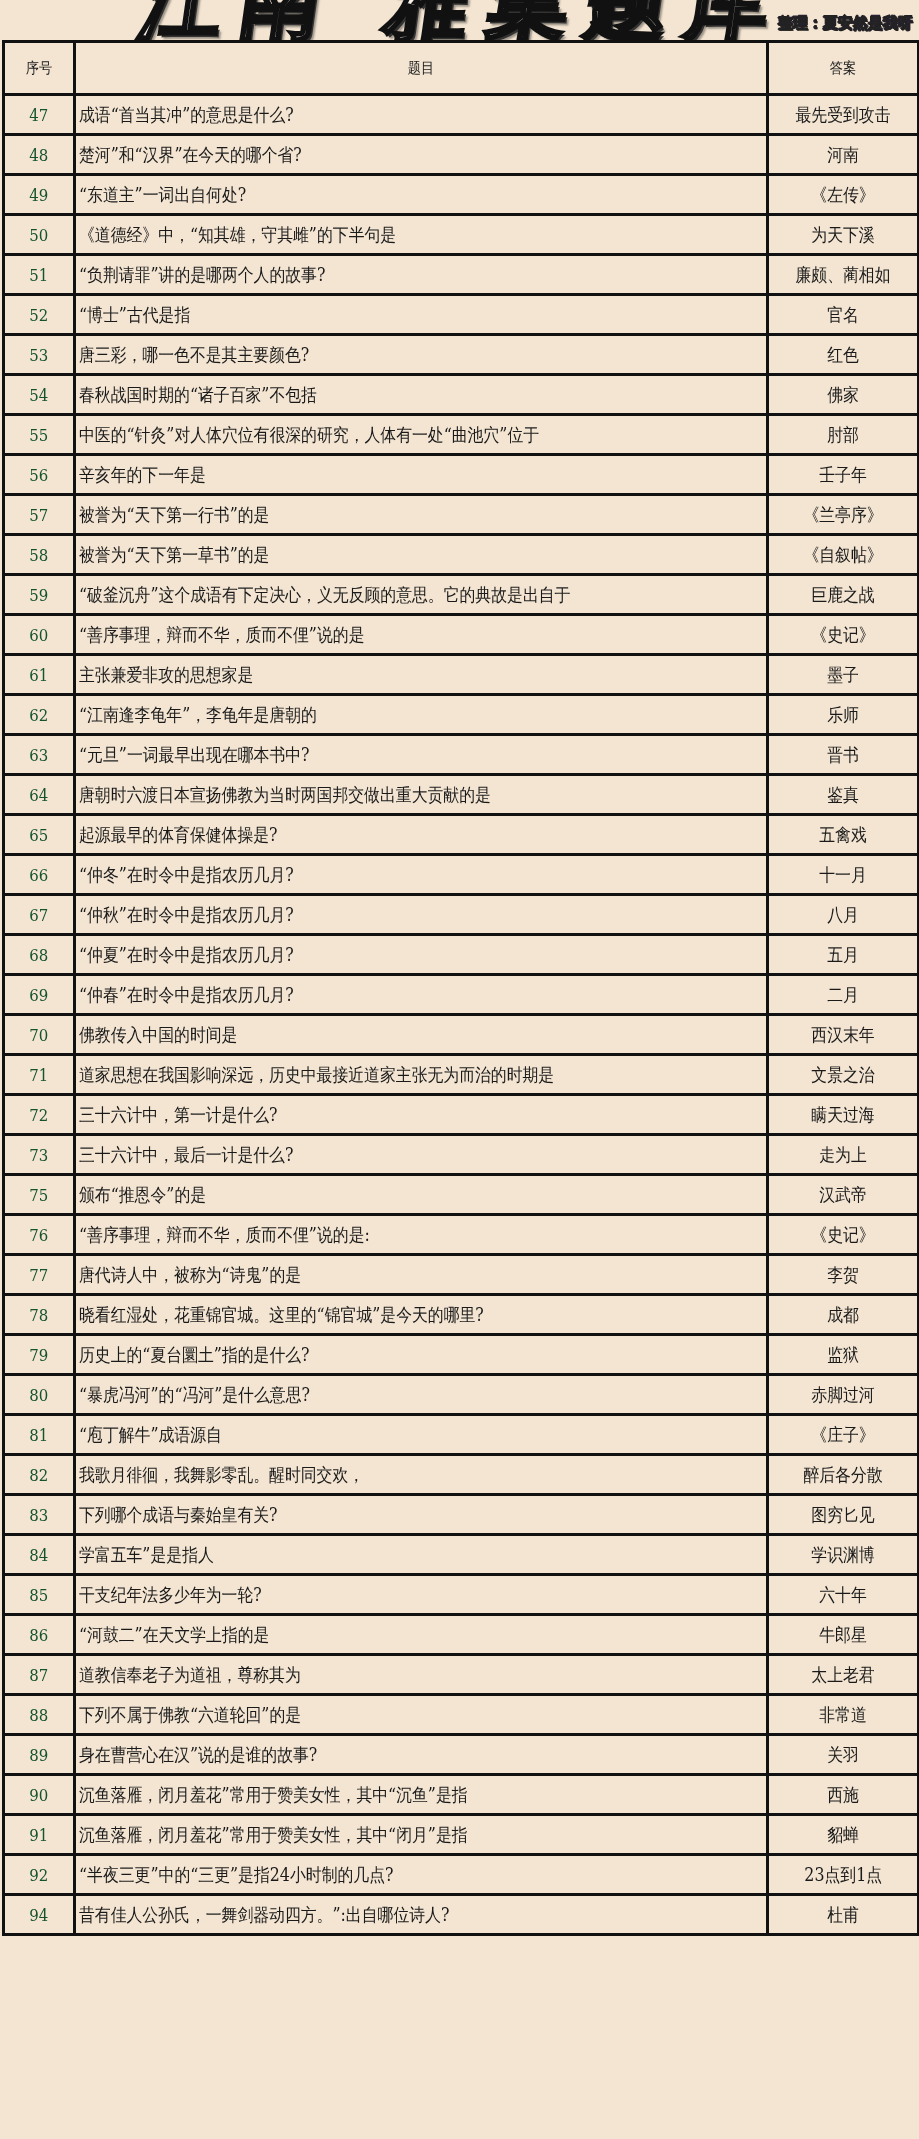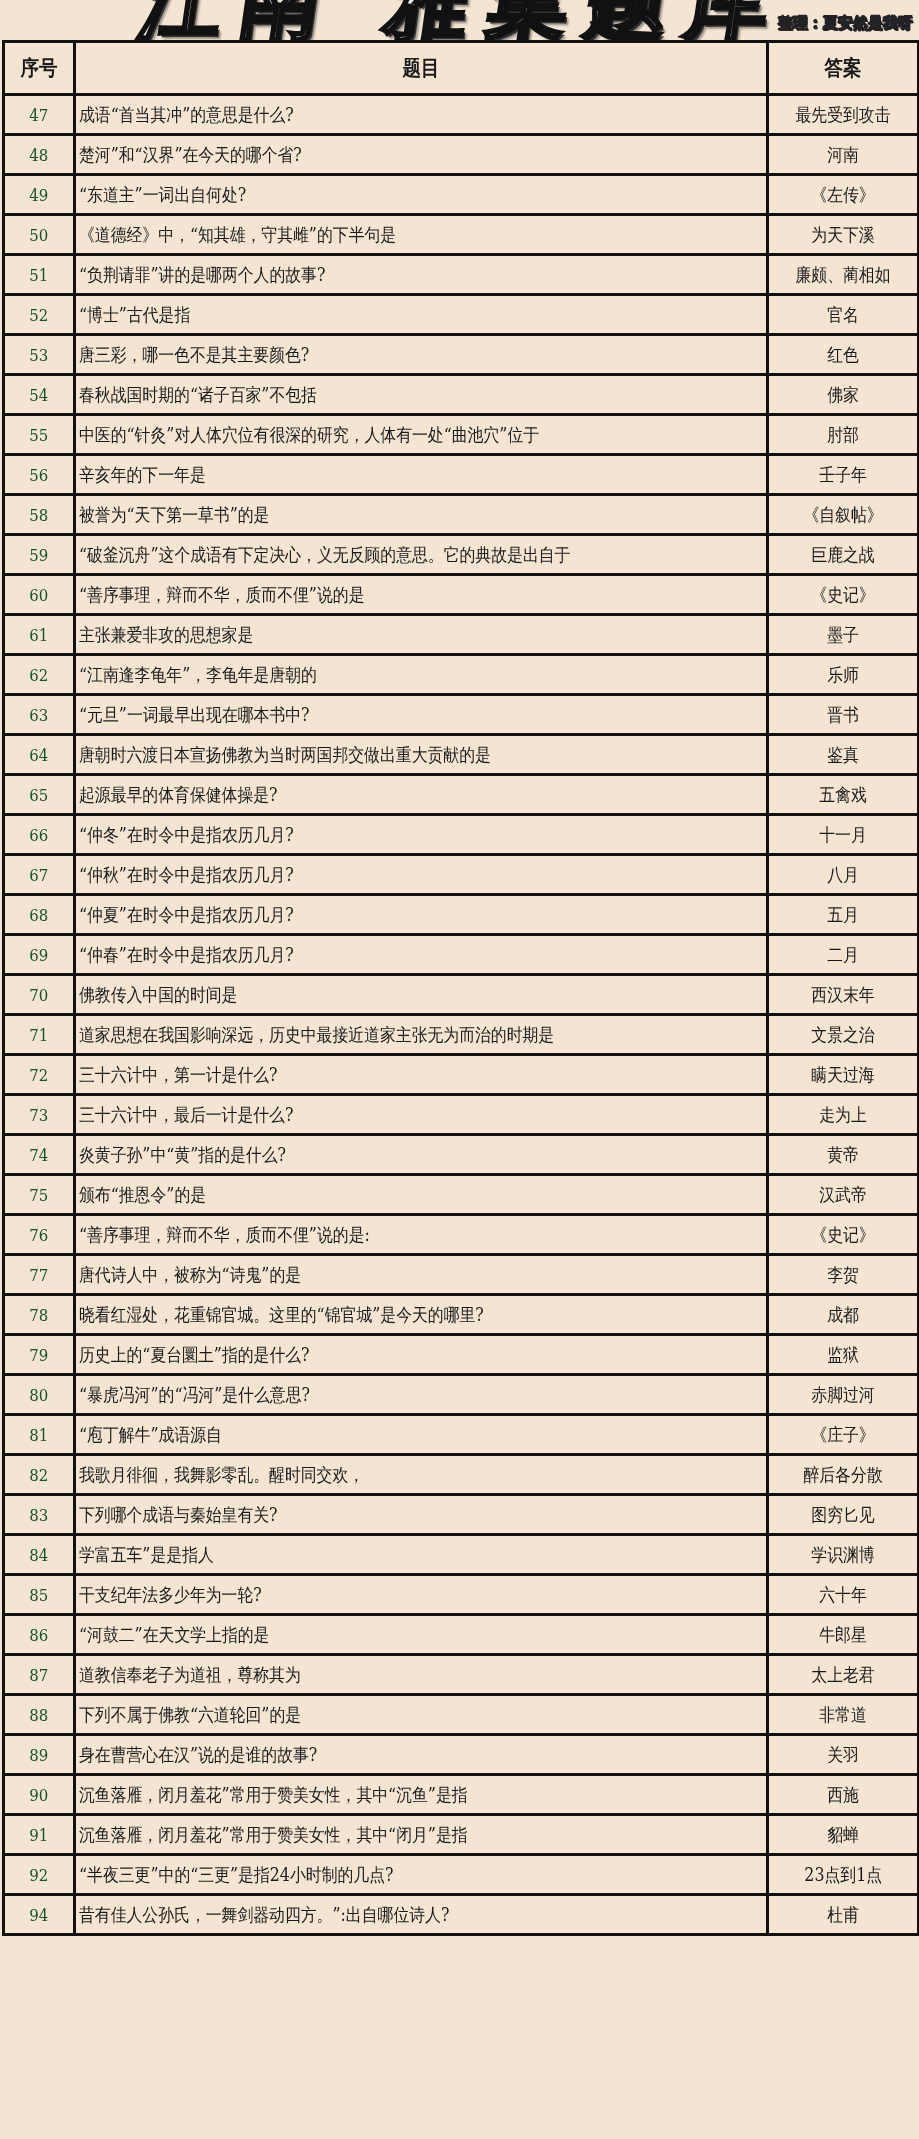--- a/index.html
+++ b/index.html
@@ -62,22 +62,22 @@
     .table col.c-a { width: 151px; }
     .table th, .table td {
       border: 3px solid #111;
       padding: 0;
       background: #f3e5d2;
       white-space: nowrap;
       overflow: hidden;
     }
     .table th {
       height: 50px;
-      font-size: 21px;
-      font-weight: bold;
+      font-size: 15px;
+      font-weight: normal;
       vertical-align: middle;
     }
     .table td {
       height: 37px;
       font-size: 18px;
       vertical-align: middle;
     }
     .table td.num {
       text-align: center;
       font-size: 17px;
@@ -170,20 +170,25 @@
         <td class="num"><span class="narrow-c">55</span></td>
         <td class="q"><span class="narrow">中医的“针灸”对人体穴位有很深的研究，人体有一处“曲池穴”位于</span></td>
         <td class="a"><span class="narrow-c">肘部</span></td>
       </tr>
       <tr>
         <td class="num"><span class="narrow-c">56</span></td>
         <td class="q"><span class="narrow">辛亥年的下一年是</span></td>
         <td class="a"><span class="narrow-c">壬子年</span></td>
       </tr>
       <tr>
+        <td class="num"><span class="narrow-c">57</span></td>
+        <td class="q"><span class="narrow">被誉为“天下第一行书”的是</span></td>
+        <td class="a"><span class="narrow-c">《兰亭序》</span></td>
+      </tr>
+      <tr>
         <td class="num"><span class="narrow-c">58</span></td>
         <td class="q"><span class="narrow">被誉为“天下第一草书”的是</span></td>
         <td class="a"><span class="narrow-c">《自叙帖》</span></td>
       </tr>
       <tr>
         <td class="num"><span class="narrow-c">59</span></td>
         <td class="q"><span class="narrow">“破釜沉舟”这个成语有下定决心，义无反顾的意思。它的典故是出自于</span></td>
         <td class="a"><span class="narrow-c">巨鹿之战</span></td>
       </tr>
       <tr>
@@ -248,25 +253,20 @@
       </tr>
       <tr>
         <td class="num"><span class="narrow-c">72</span></td>
         <td class="q"><span class="narrow">三十六计中，第一计是什么?</span></td>
         <td class="a"><span class="narrow-c">瞒天过海</span></td>
       </tr>
       <tr>
         <td class="num"><span class="narrow-c">73</span></td>
         <td class="q"><span class="narrow">三十六计中，最后一计是什么?</span></td>
         <td class="a"><span class="narrow-c">走为上</span></td>
-      </tr>
-      <tr>
-        <td class="num"><span class="narrow-c">74</span></td>
-        <td class="q"><span class="narrow">炎黄子孙”中“黄”指的是什么?</span></td>
-        <td class="a"><span class="narrow-c">黄帝</span></td>
       </tr>
       <tr>
         <td class="num"><span class="narrow-c">75</span></td>
         <td class="q"><span class="narrow">颁布“推恩令”的是</span></td>
         <td class="a"><span class="narrow-c">汉武帝</span></td>
       </tr>
       <tr>
         <td class="num"><span class="narrow-c">76</span></td>
         <td class="q"><span class="narrow">“善序事理，辩而不华，质而不俚”说的是:</span></td>
         <td class="a"><span class="narrow-c">《史记》</span></td>

